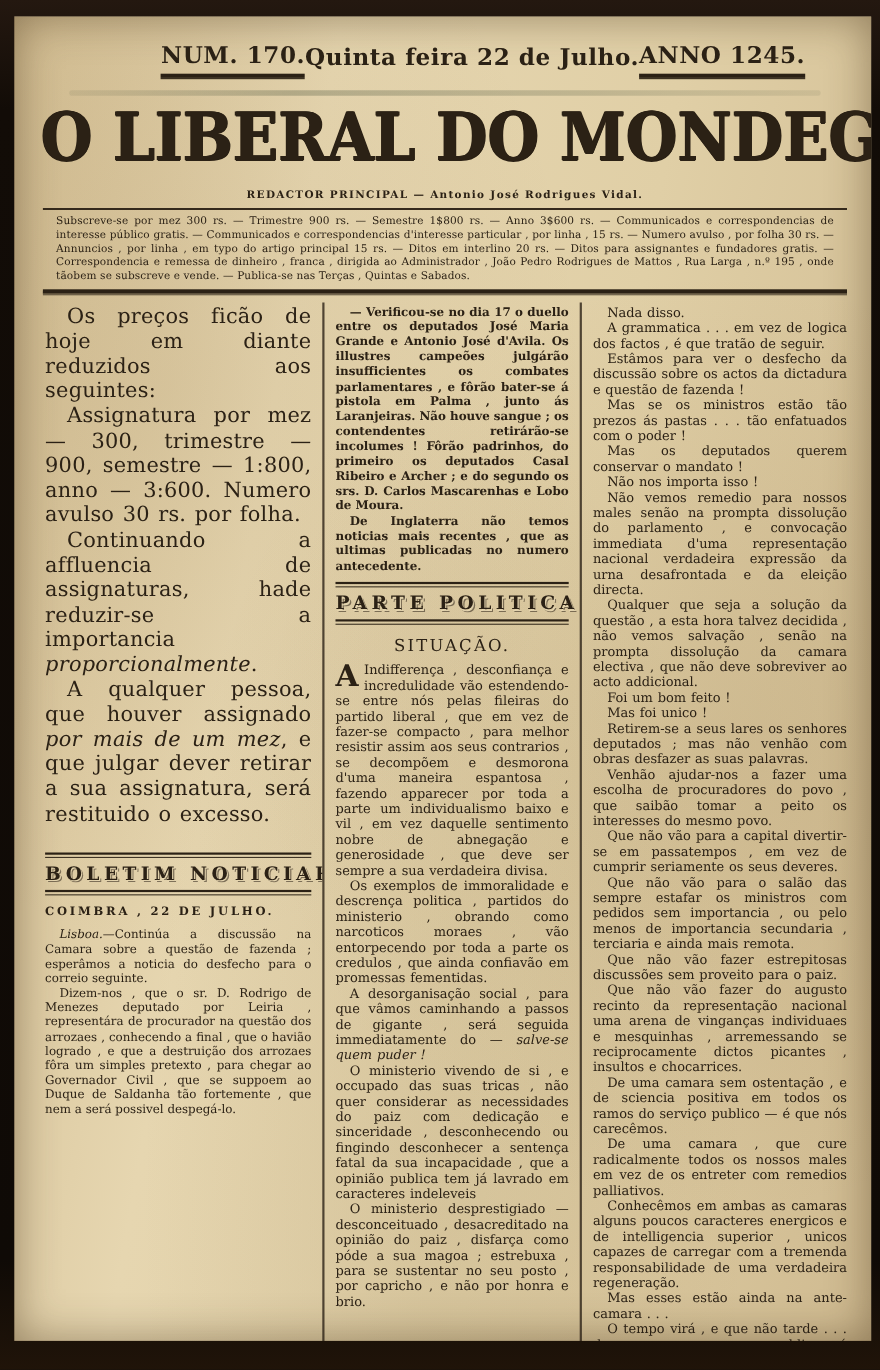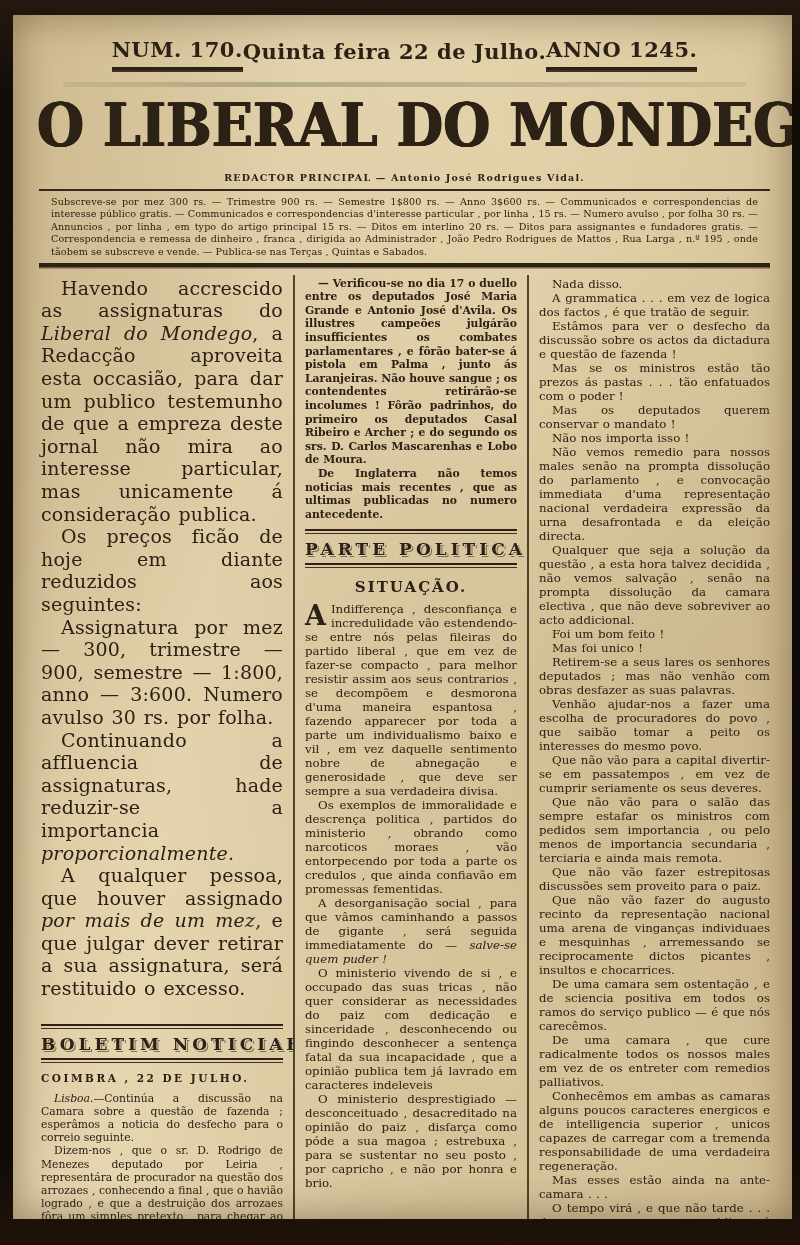--- a/index.html
+++ b/index.html
@@ -27,21 +27,21 @@
     background:
       radial-gradient(ellipse at 18% 28%, rgba(125,95,50,.10), transparent 42%),
       radial-gradient(ellipse at 82% 55%, rgba(125,95,50,.12), transparent 46%),
       radial-gradient(ellipse at 50% 90%, rgba(110,85,45,.10), transparent 50%),
       linear-gradient(100deg,var(--paper-dark) 0%,#e6d6b0 30%,var(--paper) 62%,#cfba90 100%);
     box-shadow:inset 0 0 40px rgba(60,40,15,.45);
     padding:14px 20px 0 24px;
   }
   
   .issue-line{
-    display:flex;align-items:flex-start;justify-content:center;
+    display:flex;align-items:flex-start;justify-content:flex-end;
     padding:8px 40px 0 40px;
     font-weight:bold;font-size:21px;letter-spacing:.5px;
   }
   .issue-item{text-align:center;}
   .mini-rule{height:4px;border-top:3px solid var(--ink);border-bottom:2px solid rgba(43,33,21,.9);margin-top:5px;}
   .issue-item.center{padding-top:2px;}
   .smudge-rule{height:5px;margin:10px 26px 0 26px;background:linear-gradient(90deg,rgba(70,80,55,.10),rgba(70,80,55,.30) 30%,rgba(70,80,55,.22) 70%,rgba(70,80,55,.10));border-radius:2px;}
   
   .masthead{
     margin-top:6px;
@@ -101,21 +101,21 @@
     text-shadow:1px 1px 0 rgba(230,214,176,.95),2px 2px 0 rgba(43,33,21,.55);
     white-space:nowrap;
   }
   .boletim-gap{margin-top:24px;}
   .dateline{
     font-weight:bold;
     font-size:10.5px;letter-spacing:2.5px;
     margin:9px 0 8px 0;
   }
   .sectitle{
-    text-align:center;font-weight:bold;
+    text-align:center;font-weight:normal;
     font-size:15px;letter-spacing:2px;
     margin:10px 0 6px 0;
   }
   .subtitle{
     text-align:center;font-style:italic;font-weight:bold;
     font-size:13px;letter-spacing:.4px;
     margin:0 0 10px 0;
   }
 </style>
 </head>
@@ -145,21 +145,20 @@
     <div class="editor">REDACTOR PRINCIPAL — Antonio José Rodrigues Vidal.</div>
 
     <div class="rule mid"></div>
 
     <p class="subscription">Subscreve-se por mez 300 rs. — Trimestre 900 rs. — Semestre 1$800 rs. — Anno 3$600 rs. — Communicados e correspondencias de interesse público gratis. — Communicados e correspondencias d'interesse particular , por linha , 15 rs. — Numero avulso , por folha 30 rs. — Annuncios , por linha , em typo do artigo principal 15 rs. — Ditos em interlino 20 rs. — Ditos para assignantes e fundadores gratis. — Correspondencia e remessa de dinheiro , franca , dirigida ao Administrador , João Pedro Rodrigues de Mattos , Rua Larga , n.º 195 , onde tãobem se subscreve e vende. — Publica-se nas Terças , Quintas e Sabados.</p>
 
     <div class="rule thick"></div>
 
     <main class="columns">
       <section class="col col-left">
-          <p class="p-big">Havendo accrescido as assignaturas do <i>Liberal do Mondego</i>, a Redacção aproveita esta occasião, para dar um publico testemunho de que a empreza deste jornal não mira ao interesse particular, mas unicamente á consideração publica.</p>
           <p class="p-big">Os preços ficão de hoje em diante reduzidos aos seguintes:</p>
           <p class="p-big">Assignatura por mez — 300, trimestre — 900, semestre — 1:800, anno — 3:600. Numero avulso 30 rs. por folha.</p>
           <p class="p-big">Continuando a affluencia de assignaturas, hade reduzir-se a importancia <i>proporcionalmente</i>.</p>
           <p class="p-big">A qualquer pessoa, que houver assignado <i>por mais de um mez</i>, e que julgar dever retirar a sua assignatura, será restituido o excesso.</p>
           <div class="fancy-wrap boletim-gap">
             <div class="rule-double"></div>
             <div class="fancy">BOLETIM NOTICIARIO.</div>
             <div class="rule-double"></div>
           </div>
           <div class="dateline">COIMBRA , 22 DE JULHO.</div>

